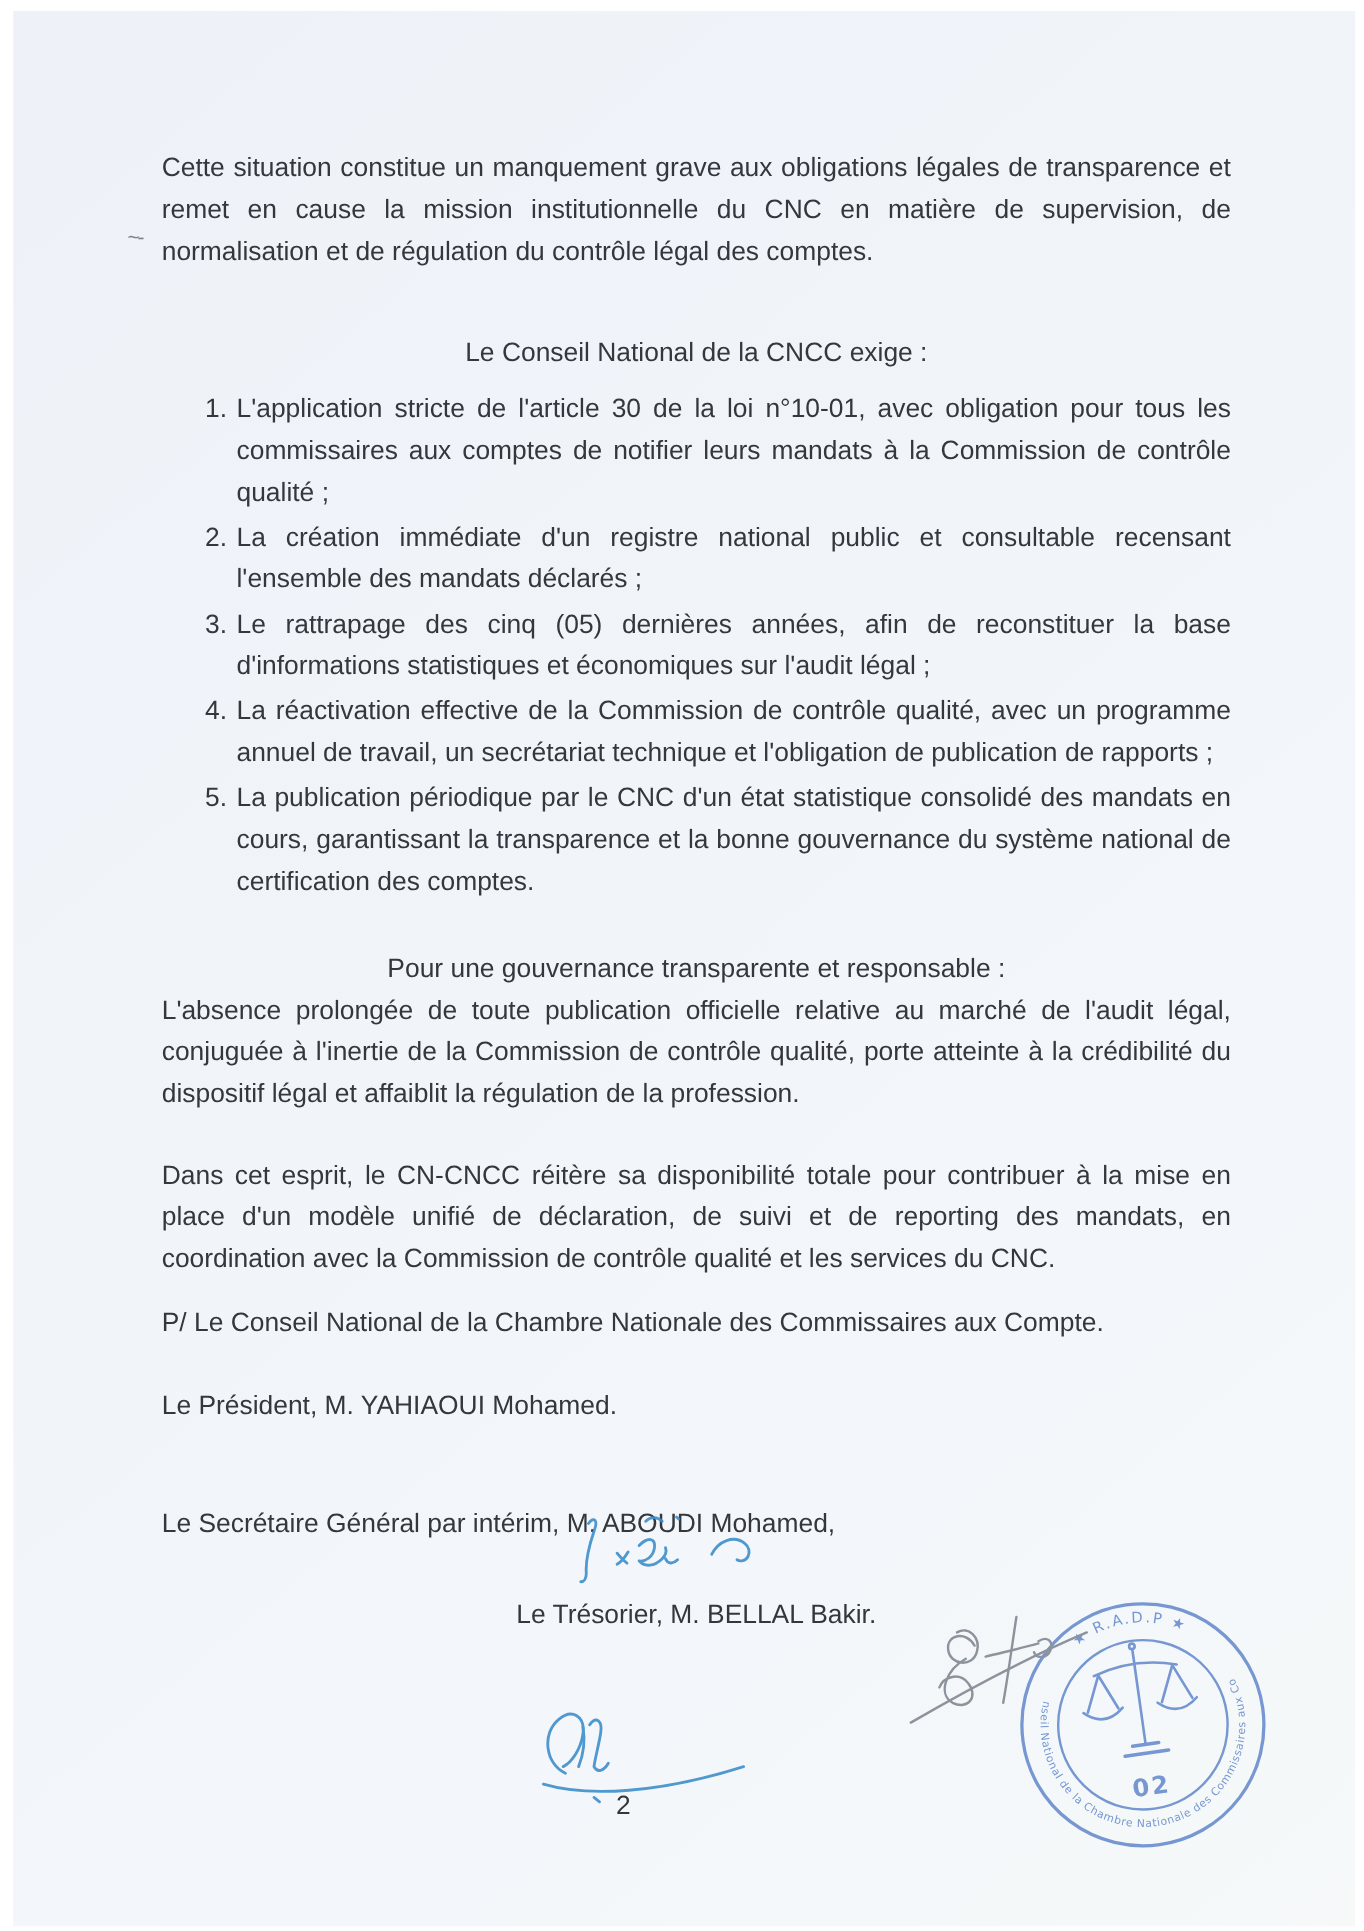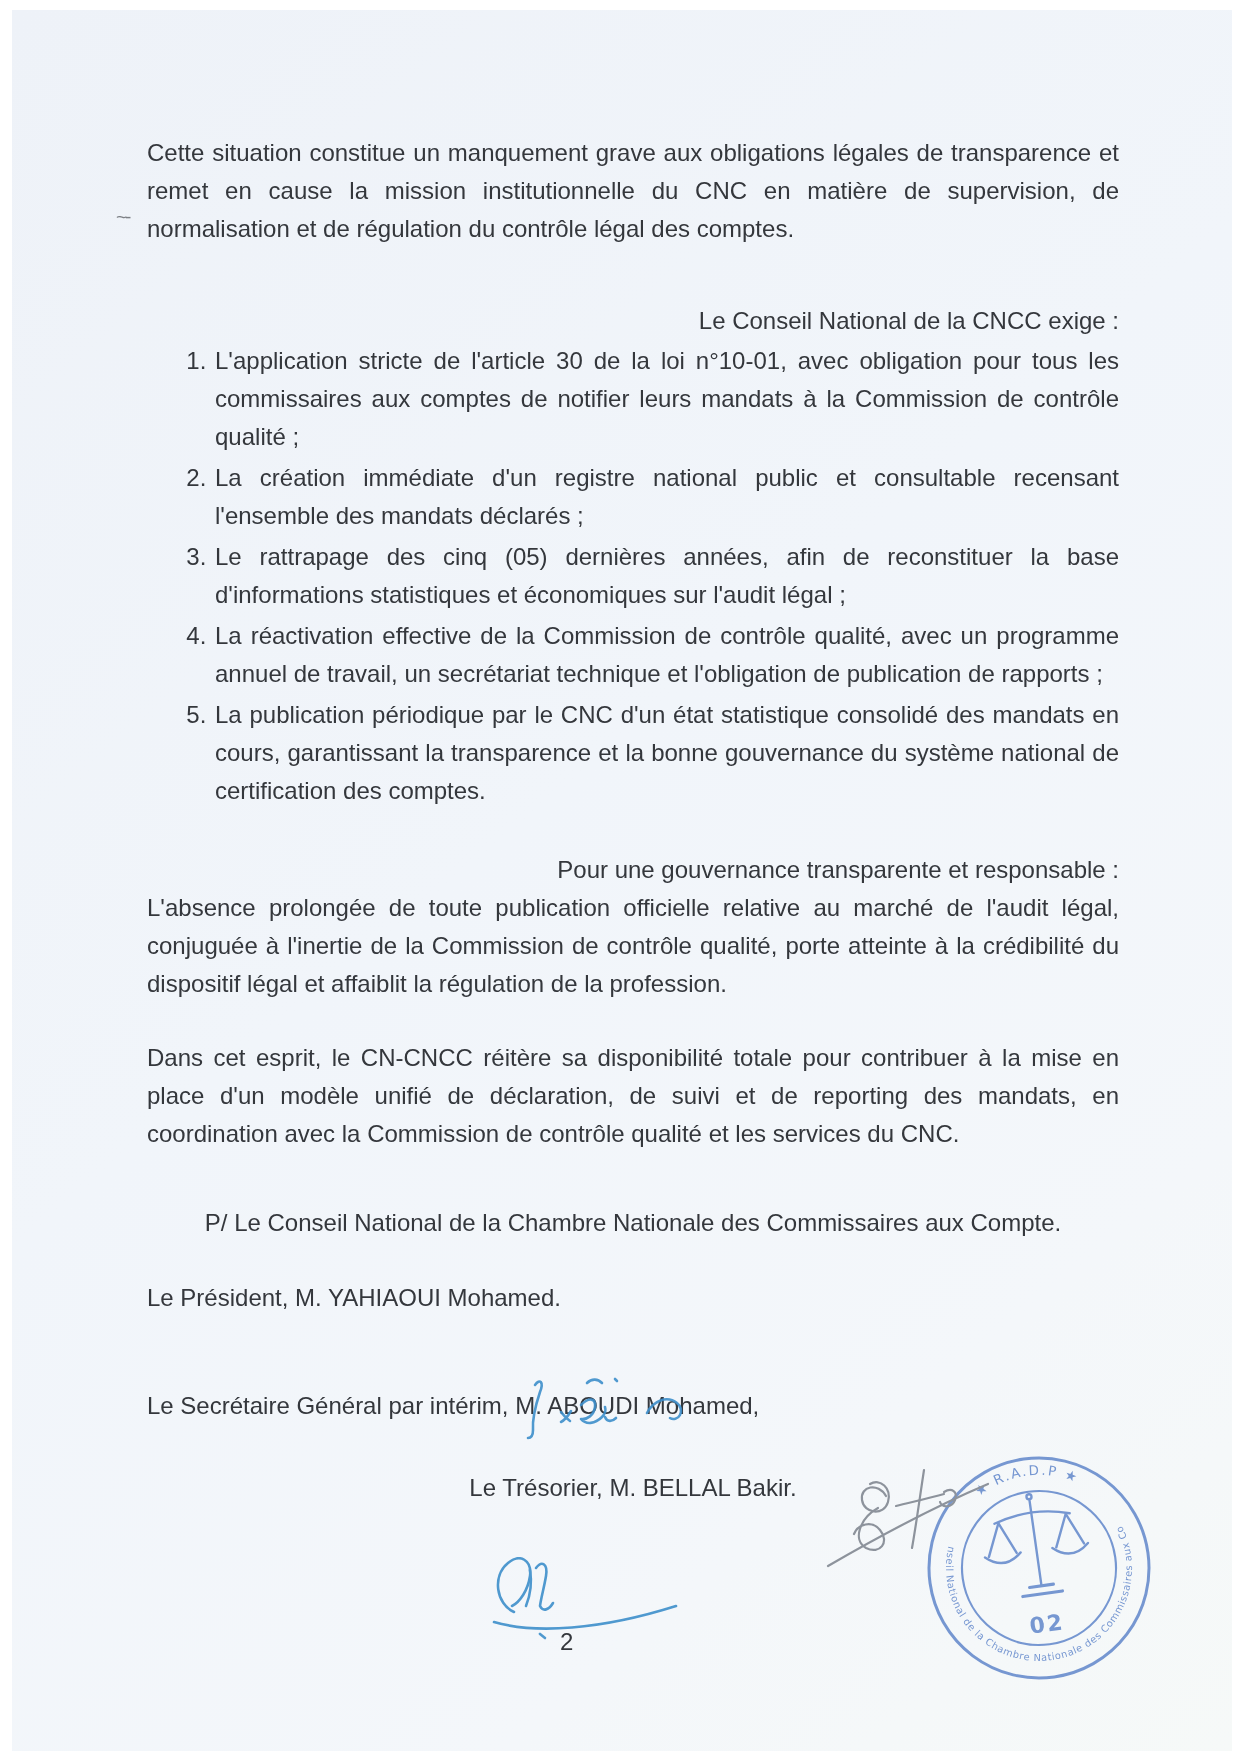--- a/index.html
+++ b/index.html
@@ -11,28 +11,28 @@
   .scan{
     position:absolute;left:12px;top:10px;right:8px;bottom:4px;
     background:linear-gradient(140deg,#eef2f8 0%,#f1f5fa 45%,#f4f7fa 78%,#f6f9f8 100%);
   }
   .content{
     position:absolute;left:135px;top:124px;width:972px;
     color:#34373c;font-size:24px;line-height:38px;
   }
   .content p{margin:0;text-align:justify;}
   p.intro{margin-bottom:54px;}
-  p.exige-heading{margin-bottom:2px;text-align:right;}
+  p.exige-heading{margin-bottom:13px;text-align:center;}
   ol.demands{margin:0 0 41px 0;padding:0 0 0 66px;text-align:justify;}
   ol.demands li{margin:0 0 3px 0;padding-left:2px;}
   ol.demands li::marker{color:#34373c;}
-  p.gov-heading{text-align:right;}
+  p.gov-heading{text-align:center;}
   p.estime{margin-top:39px;}
   p.esprit{margin-top:36px;}
-  p.signoff{margin-top:51px;text-align:center;}
+  p.signoff{margin-top:20px;text-align:left;}
   p.president-line{margin-top:37px;text-align:left;}
   p.secretary-line{margin-top:70px;text-align:left;}
   p.treasurer-line{margin-top:44px;text-align:center;}
   .margin-mark{
     position:absolute;left:104px;top:196px;color:#6a6d72;font-size:19px;
     letter-spacing:-2px;opacity:.85;
   }
   .page-number{
     position:absolute;left:548px;top:1618px;color:#34373c;font-size:24px;
   }

